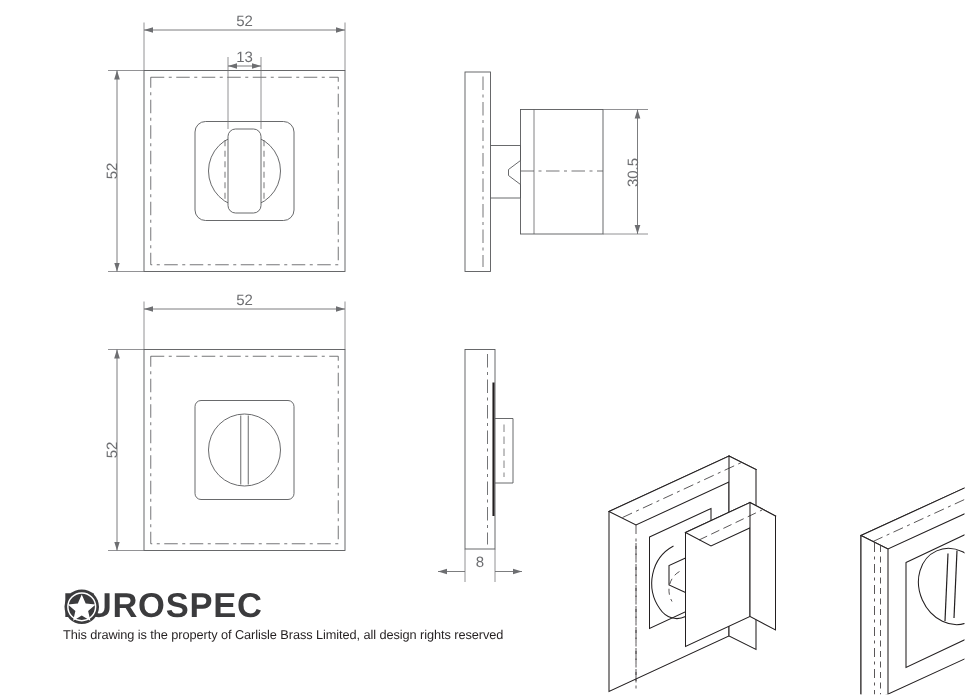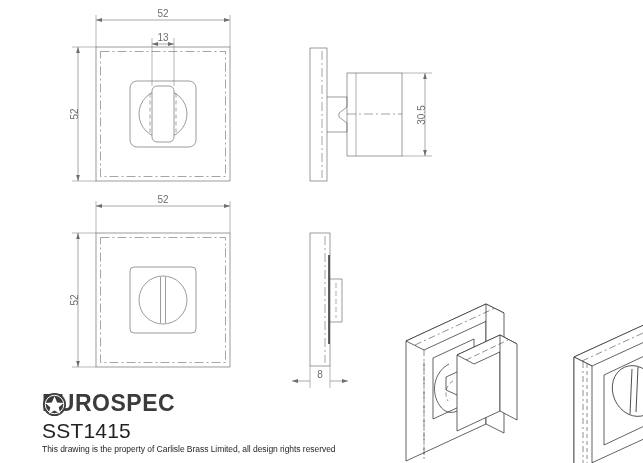--- a/index.html
+++ b/index.html
@@ -174,17 +174,16 @@
 
   <div class="title-block">
     <div class="logo-row">
       <svg class="logo-mark" viewBox="0 0 100 100">
         <circle cx="50" cy="50" r="46" fill="#3b3b3d"></circle>
         <circle cx="50" cy="50" r="37" fill="none" stroke="#ffffff" stroke-width="4"></circle>
         <path d="M50 17 L60.5 41.5 L87 43.8 L67 61.3 L73 87 L50 73.5 L27 87 L33 61.3 L13 43.8 L39.5 41.5 Z" fill="#ffffff"></path>
       </svg>
       <span class="logo-word">EUROSPEC</span>
     </div>
-    <div class="partno">SST1415</div>
     <div class="copyright">This drawing is the property of Carlisle Brass Limited, all design rights reserved</div>
   </div>
 
 </div>
 
 </body></html>

